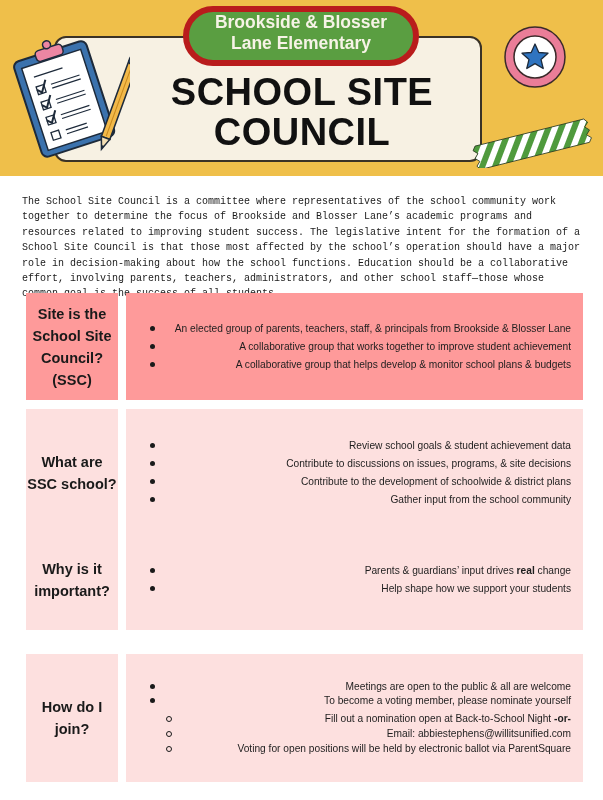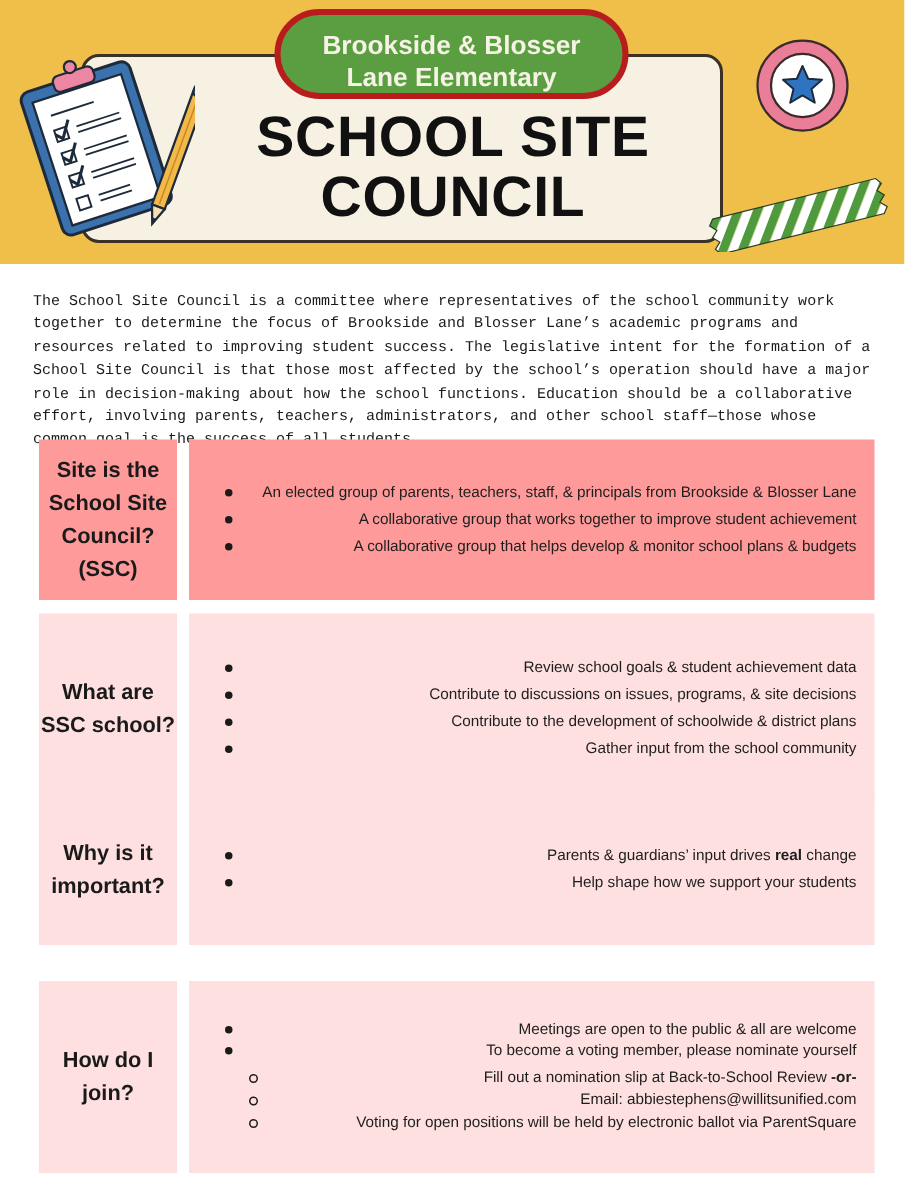--- a/index.html
+++ b/index.html
@@ -10,22 +10,22 @@
   .header {
     position: absolute; left: 0; top: 0; width: 603px; height: 176px;
     background: #efbf4a;
   }
   .card {
     position: absolute; left: 54px; top: 36px; width: 428px; height: 126px;
     background: #f7f1e3; border: 2px solid #3a3226; border-radius: 12px;
   }
   .school-pill {
     position: absolute; left: 183px; top: 6px; width: 236px; height: 60px;
-    background: #5a9e41; border: 4px solid #b91c1c; border-radius: 30px;
-    display: flex; flex-direction: column; align-items: center; justify-content: flex-end;
+    background: #5a9e41; border: 6px solid #b91c1c; border-radius: 30px;
+    display: flex; flex-direction: column; align-items: center; justify-content: flex-start;
     color: #f6f3e6; font-family: "Liberation Sans", sans-serif; font-weight: bold;
     font-size: 17.5px; line-height: 21px; text-align: center;
   }
   .main-title {
     position: absolute; left: 120px; top: 72px; width: 364px;
     text-align: center; font-family: "Liberation Sans", sans-serif; font-weight: bold;
     font-size: 38px; line-height: 40px; color: #111; letter-spacing: 0.5px;
   }
   .clipboard { position: absolute; left: 12px; top: 28px; width: 118px; height: 130px; }
   .badge { position: absolute; left: 502px; top: 22px; width: 66px; height: 70px; }
@@ -210,18 +210,18 @@
       <div>How do I</div>
       <div>join?</div>
     </div>
   </div>
   <div class="content-box">
     <ul class="bullets">
       <li>Meetings are open to the public  &amp; all are welcome</li>
       <li>To become a voting member, please nominate yourself</li>
     </ul>
     <ul class="sub">
-      <li><span>Fill out a nomination slip at Back-to-School Review </span><b>-or-</b></li>
+      <li><span>Fill out a nomination open at Back-to-School Night </span><b>-or-</b></li>
       <li>Email: abbiestephens@willitsunified.com</li>
       <li>Voting for open positions will be held by electronic ballot via ParentSquare</li>
     </ul>
   </div>
 </div>
 
 </body></html>

